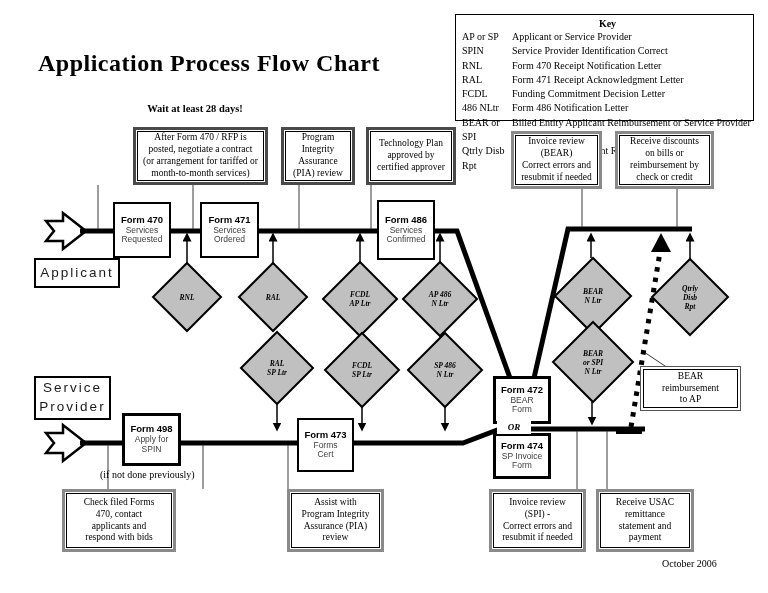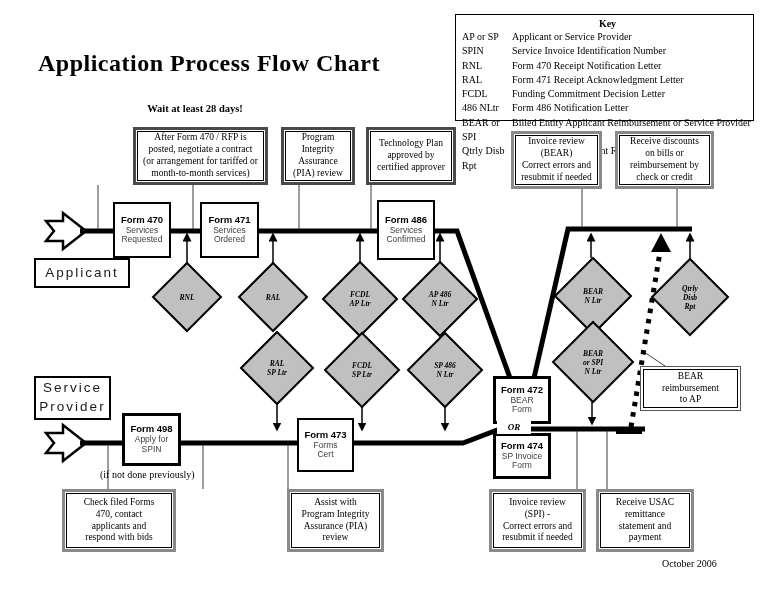--- a/index.html
+++ b/index.html
@@ -119,21 +119,21 @@
   <div class="abs datefoot lbl" style="left:662px;top:558px;">October 2006</div>
 
   <div class="abs keybox" style="left:455px;top:14px;width:299px;height:107px;">
     <div class="keytitle">Key</div>
     <div class="keyrow">
         <span class="keyterm">AP or SP</span>
         <span class="keydesc">Applicant or Service Provider</span>
       </div>
     <div class="keyrow">
         <span class="keyterm">SPIN</span>
-        <span class="keydesc">Service Invoice Identification Number</span>
+        <span class="keydesc">Service Provider Identification Correct</span>
       </div>
     <div class="keyrow">
         <span class="keyterm">RNL</span>
         <span class="keydesc">Form 470 Receipt Notification Letter</span>
       </div>
     <div class="keyrow">
         <span class="keyterm">RAL</span>
         <span class="keydesc">Form 471 Receipt Acknowledgment Letter</span>
       </div>
     <div class="keyrow">
@@ -224,21 +224,21 @@
   <div class="abs formbox thick" style="left:493px;top:433px;width:58px;height:46px;">
     <span class="ftitle">Form 474</span>
     <span class="fsub pre">SP Invoice
 Form</span>
   </div>
 
   <div class="abs orlbl" style="left:497px;top:420px;width:34px;height:14px;">OR</div>
 
   <div class="abs smallnote" style="left:100px;top:469px;width:100px;">(if not done previously)</div>
 
-  <div class="abs lanebox pre" style="left:34px;top:258px;width:96px;height:30px;">Applicant</div>
+  <div class="abs lanebox pre" style="left:34px;top:258px;width:86px;height:30px;">Applicant</div>
   <div class="abs lanebox pre" style="left:34px;top:376px;width:77px;height:44px;">Service
 Provider</div>
 
   <div class="abs bearbox pre" style="left:640px;top:366px;width:101px;height:45px;">BEAR
 reimbursement
 to AP</div>
 
   <div class="abs dtext pre" style="left:187px;top:297px;">RNL</div>
   <div class="abs dtext pre" style="left:273px;top:297px;">RAL</div>
   <div class="abs dtext pre" style="left:360px;top:299px;">FCDL

